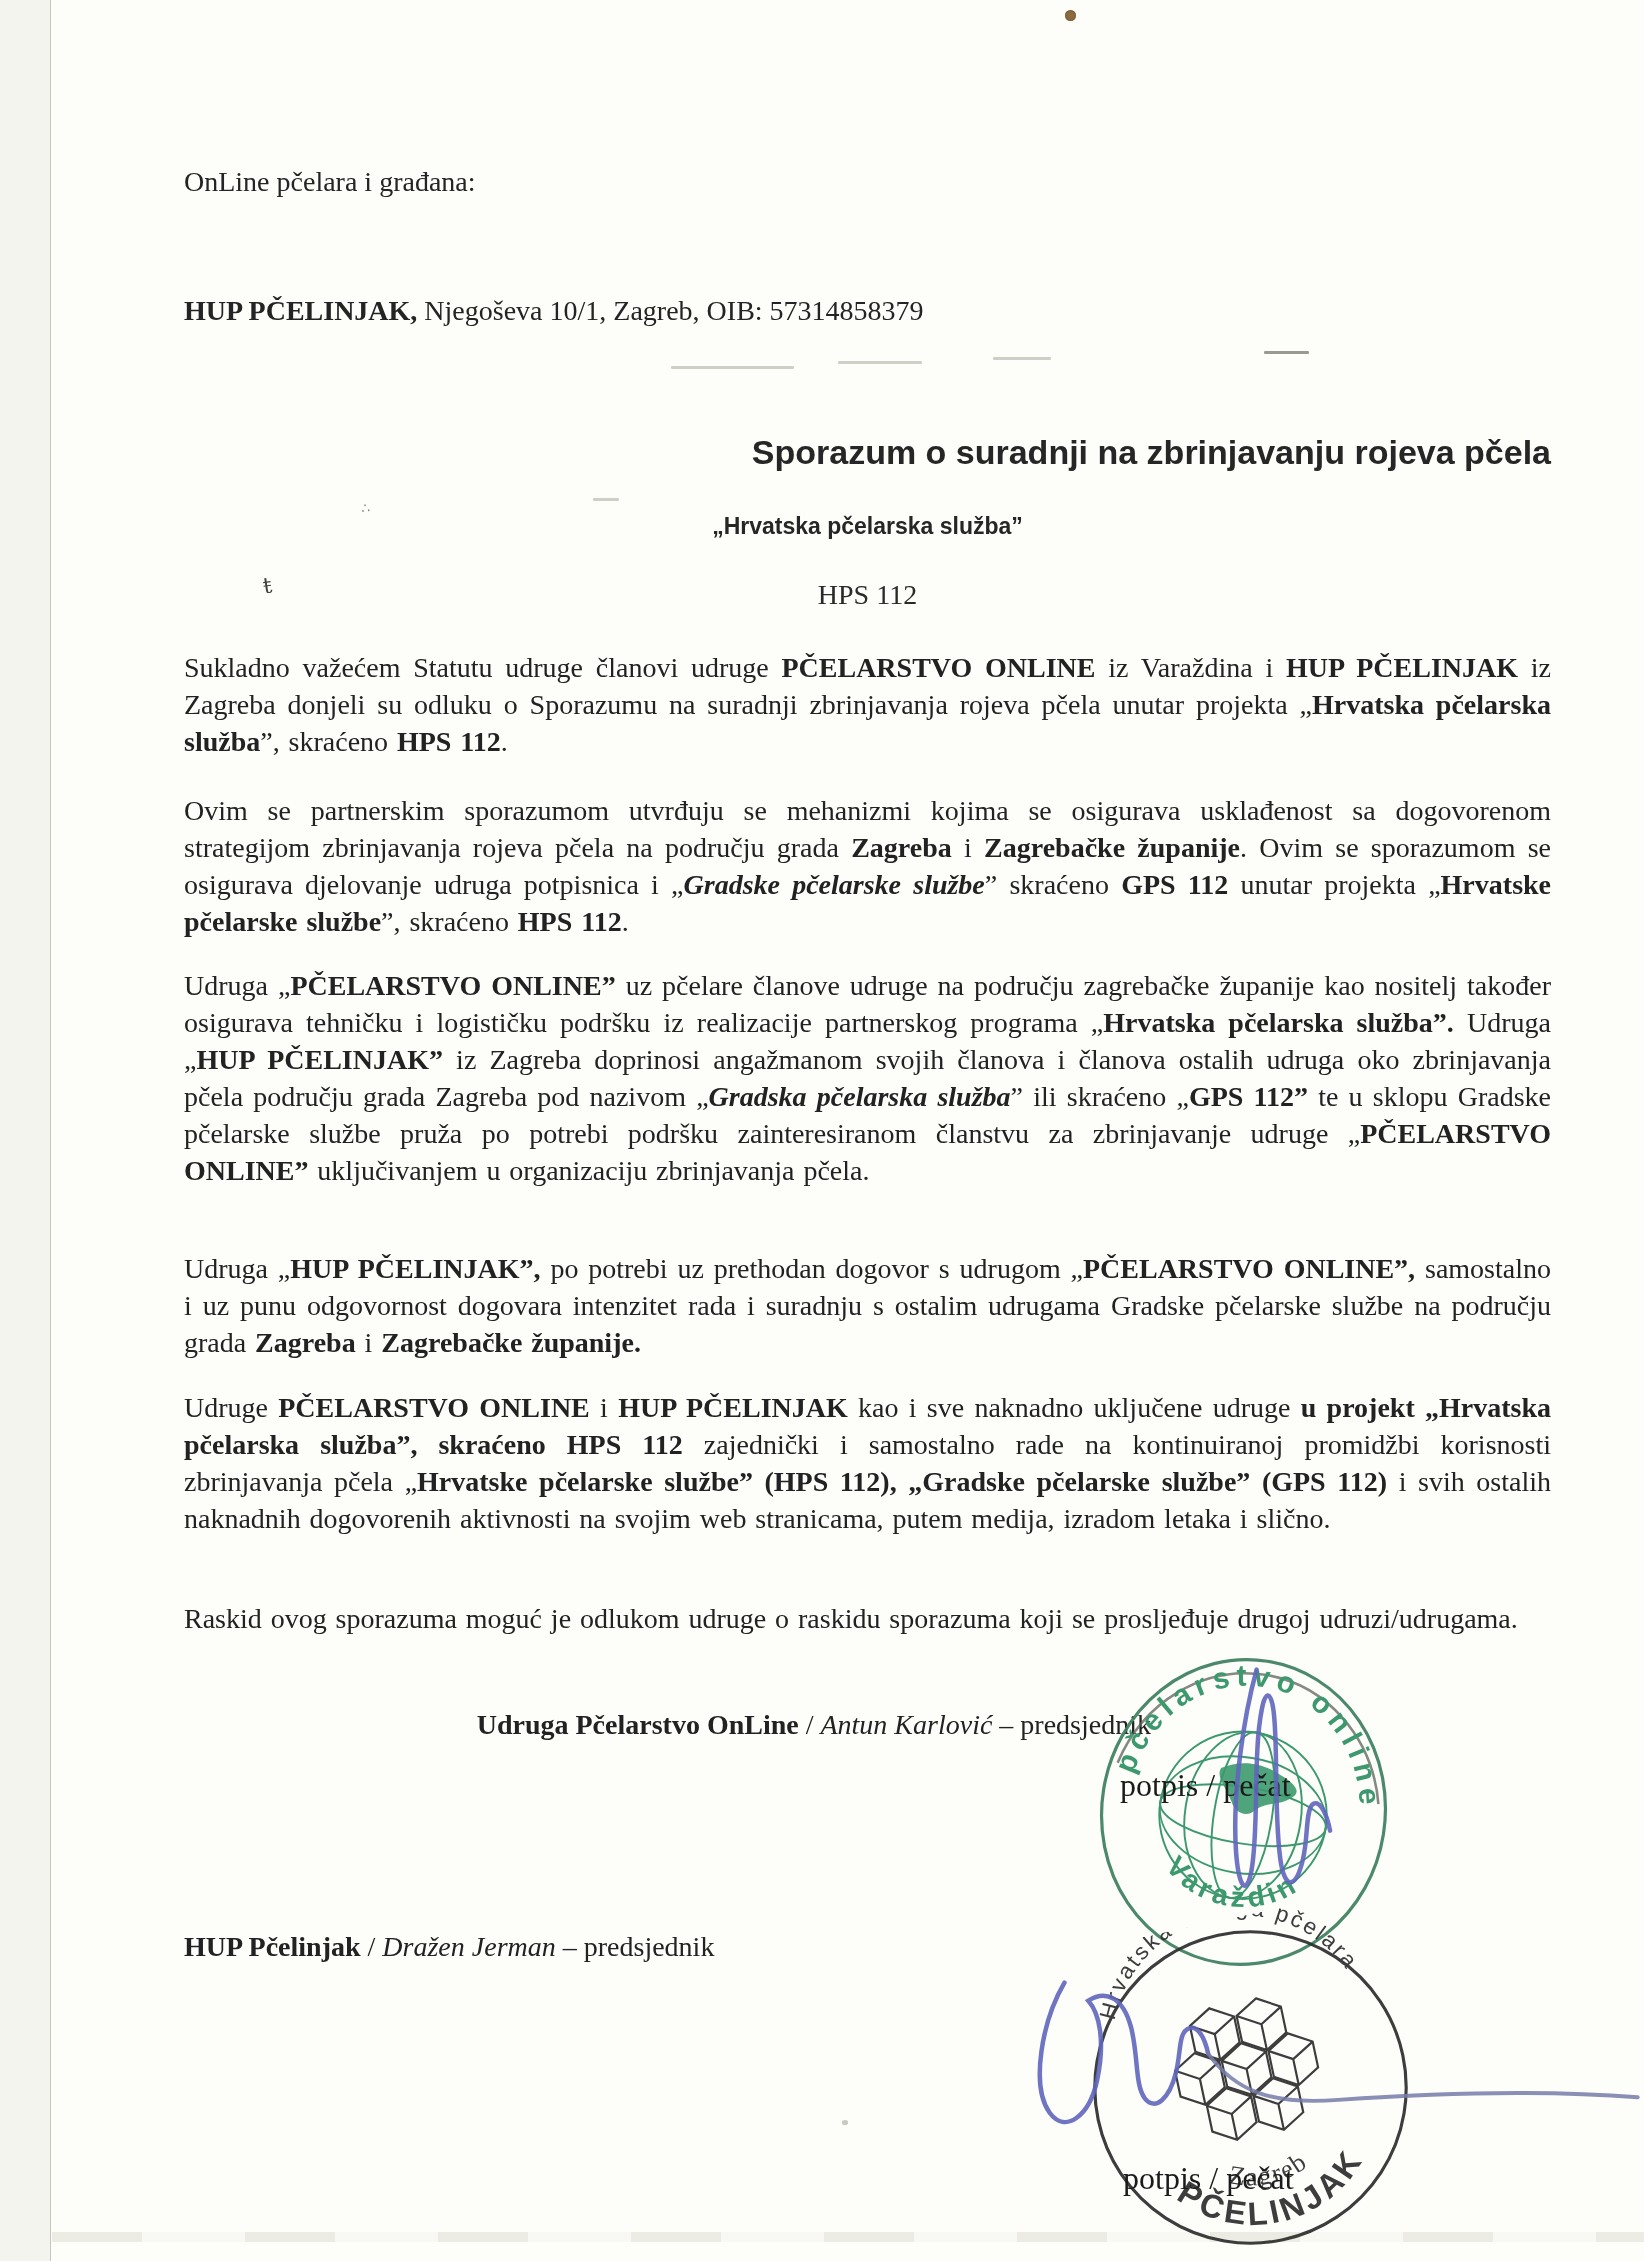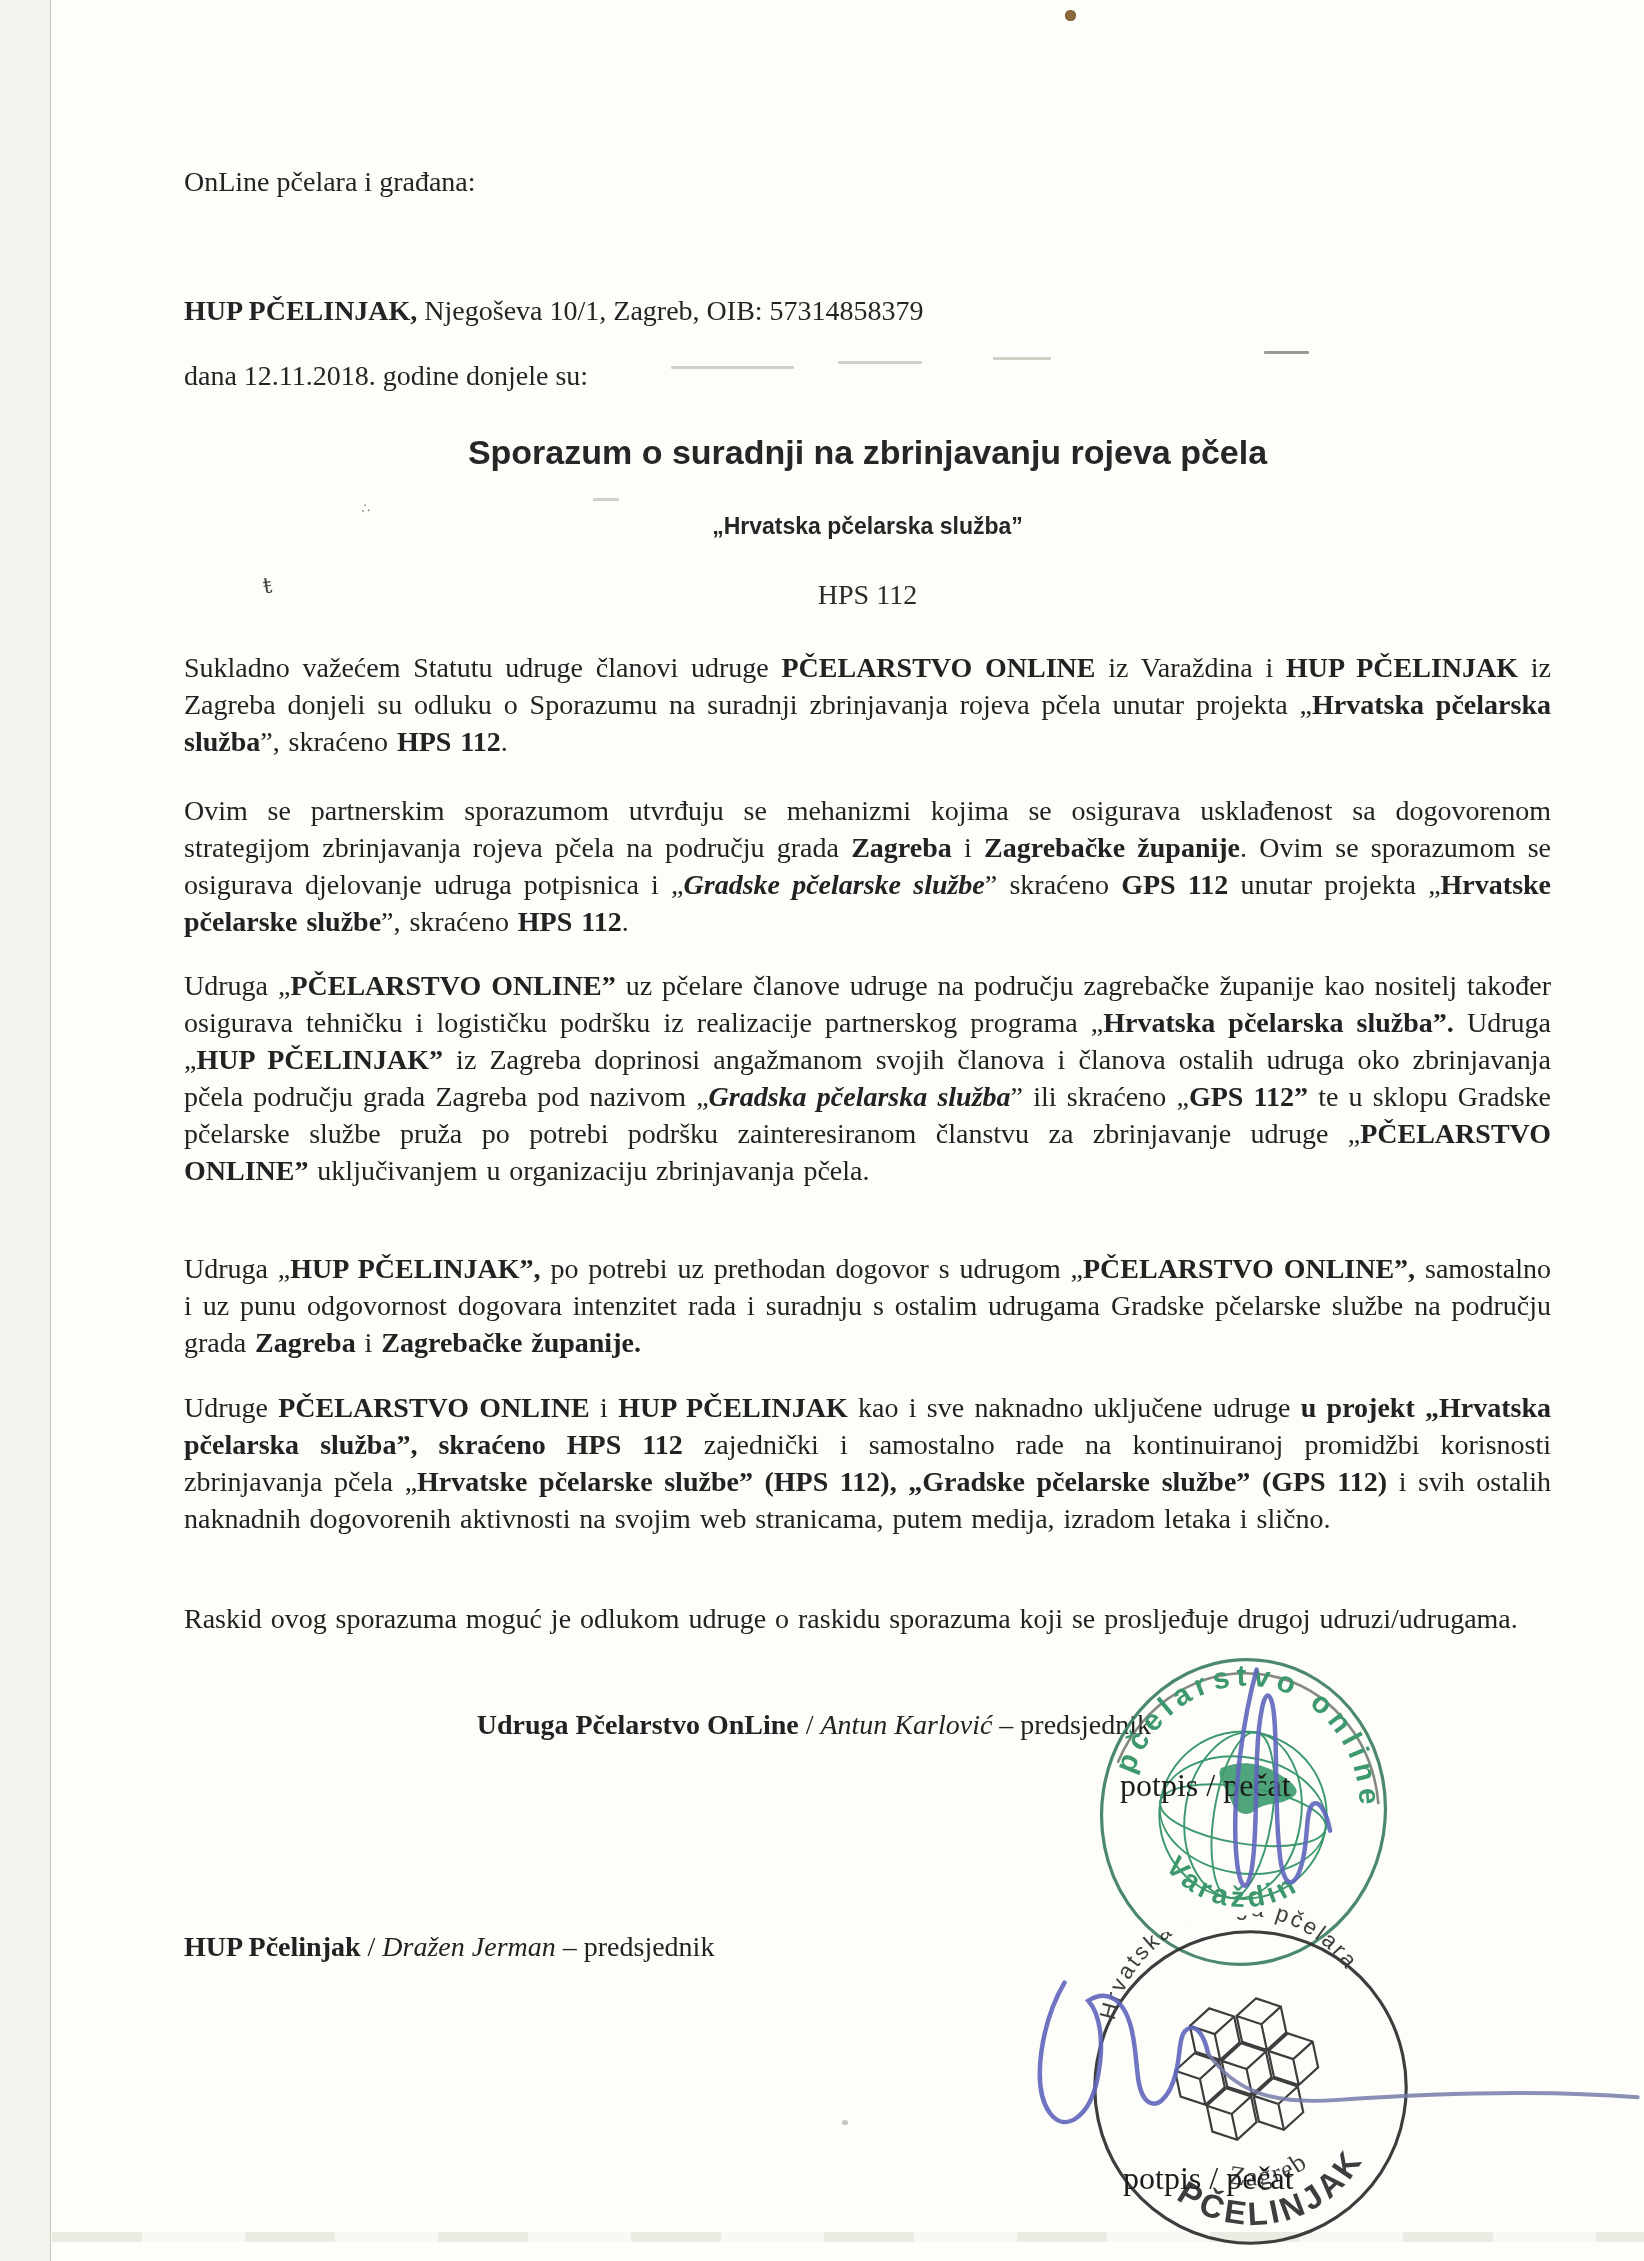--- a/index.html
+++ b/index.html
@@ -11,21 +11,21 @@
   .scan-left-strip{position:absolute;left:0;top:0;width:50px;height:2261px;
     background:#f4f4ef;border-right:1.9px solid #c6c6bd;}
   .scan-bottom-band{position:absolute;left:52px;top:2232px;width:1592px;height:10.3px;
     background:repeating-linear-gradient(90deg,#e7e7df 0 90px,#f7f7f2 90px 193px);opacity:.8;}
   .speck{position:absolute;border-radius:50%;}
   .faint-dash{position:absolute;height:2.6px;background:#cfcfc6;border-radius:1.3px;}
   .pen-tick{position:absolute;font-size:22px;color:#44443e;transform:rotate(-8deg);font-family:"DejaVu Serif",serif;}
 
   
   .hline{position:absolute;left:184px;width:1367px;font-size:28px;white-space:pre;color:#242424;}
-  .title{position:absolute;left:184px;width:1367px;text-align:center;
+  .title{position:absolute;left:184px;width:1367px;text-align:right;
     font-family:"Liberation Sans",sans-serif;font-weight:bold;font-size:34px;color:#262626;}
   .subtitle{position:absolute;left:184px;width:1367px;text-align:center;
     font-family:"Liberation Sans",sans-serif;font-weight:bold;font-size:23px;color:#262626;}
   .code-line{position:absolute;left:184px;width:1367px;text-align:center;font-size:28px;color:#2a2a2a;}
   .para{position:absolute;left:184px;width:1367px;font-size:28px;line-height:37px;
     text-align:justify;word-spacing:1.9px;color:#222;}
   .sigline{position:absolute;left:184px;width:967px;font-size:28px;color:#222;}
   .b{font-weight:bold;}
   .i{font-style:italic;}
   .potpis{position:absolute;font-size:32px;color:#1b1b1b;z-index:6;}
@@ -50,21 +50,20 @@
   <div class="faint-dash" style="left:671px;top:366px;width:123px;"></div>
   <div class="faint-dash" style="left:838px;top:361px;width:84px;"></div>
   <div class="faint-dash" style="left:993px;top:357px;width:58px;"></div>
   <div class="faint-dash" style="left:1264px;top:351px;width:45px;background:#9a9a92;"></div>
   <div class="faint-dash" style="left:593px;top:498px;width:26px;"></div>
   <div class="pen-tick" style="left:263px;top:573px;">ŧ</div>
   <div class="pen-tick" style="left:361px;top:500px;font-size:14px;color:#8a8a82;">∴</div>
 
   <div class="hline" style="top:166px;"><span>OnLine pčelara i građana:</span></div>
   <div class="hline" style="top:295px;"><span class="b">HUP PČELINJAK,</span><span> Njegoševa 10/1, Zagreb, OIB: 57314858379</span></div>
-  <div class="hline" style="top:360px;"><span>dana 12.11.2018. godine donjele su:</span></div>
 
   <div class="title" style="top:433px;">Sporazum o suradnji na zbrinjavanju rojeva pčela</div>
   <div class="subtitle" style="top:513px;">„Hrvatska pčelarska služba”</div>
   <div class="code-line" style="top:579px;">HPS 112</div>
 
   <div class="para" style="top:649px;"><span>Sukladno važećem Statutu udruge članovi udruge </span><span class="b">PČELARSTVO ONLINE</span><span> iz Varaždina i </span><span class="b">HUP PČELINJAK</span><span> iz Zagreba donjeli su odluku o Sporazumu na suradnji zbrinjavanja rojeva pčela unutar projekta „</span><span class="b">Hrvatska pčelarska služba</span><span>”, skraćeno </span><span class="b">HPS 112</span><span>.</span></div>
   <div class="para" style="top:792px;"><span>Ovim se partnerskim sporazumom utvrđuju se mehanizmi kojima se osigurava usklađenost sa dogovorenom  strategijom zbrinjavanja rojeva pčela na području grada </span><span class="b">Zagreba</span><span> i </span><span class="b">Zagrebačke županije</span><span>. Ovim se sporazumom se osigurava djelovanje udruga potpisnica i „</span><span class="b i">Gradske pčelarske službe</span><span>” skraćeno </span><span class="b">GPS 112</span><span> unutar projekta „</span><span class="b">Hrvatske pčelarske službe</span><span>”, skraćeno </span><span class="b">HPS 112</span><span>.</span></div>
   <div class="para" style="top:967px;"><span>Udruga „</span><span class="b">PČELARSTVO ONLINE”</span><span> uz pčelare članove udruge na području zagrebačke županije kao nositelj također osigurava tehničku i logističku podršku iz realizacije partnerskog programa „</span><span class="b">Hrvatska pčelarska služba”.</span><span> Udruga  „</span><span class="b">HUP PČELINJAK”</span><span> iz Zagreba doprinosi angažmanom svojih članova i članova ostalih udruga oko zbrinjavanja pčela području grada Zagreba pod nazivom „</span><span class="b i">Gradska pčelarska služba</span><span>” ili skraćeno „</span><span class="b">GPS 112”</span><span> te u sklopu Gradske pčelarske službe pruža po potrebi podršku zainteresiranom članstvu za zbrinjavanje udruge  „</span><span class="b">PČELARSTVO ONLINE”</span><span> uključivanjem u organizaciju zbrinjavanja pčela.</span></div>
   <div class="para" style="top:1250px;"><span>Udruga „</span><span class="b">HUP PČELINJAK”,</span><span> po potrebi uz prethodan dogovor s udrugom „</span><span class="b">PČELARSTVO ONLINE”,</span><span> samostalno i uz punu odgovornost dogovara intenzitet rada i suradnju s ostalim udrugama  Gradske pčelarske službe na području grada </span><span class="b">Zagreba</span><span> i </span><span class="b">Zagrebačke županije.</span></div>
   <div class="para" style="top:1389px;"><span>Udruge </span><span class="b">PČELARSTVO ONLINE</span><span> i </span><span class="b">HUP PČELINJAK</span><span> kao i sve naknadno uključene udruge </span><span class="b">u projekt „Hrvatska pčelarska služba”, skraćeno HPS 112</span><span> zajednički i samostalno rade na kontinuiranoj promidžbi korisnosti zbrinjavanja pčela „</span><span class="b">Hrvatske pčelarske službe” (HPS 112), „Gradske pčelarske službe” (GPS 112)</span><span> i svih ostalih naknadnih dogovorenih aktivnosti na svojim web stranicama, putem medija, izradom letaka i slično.</span></div>

